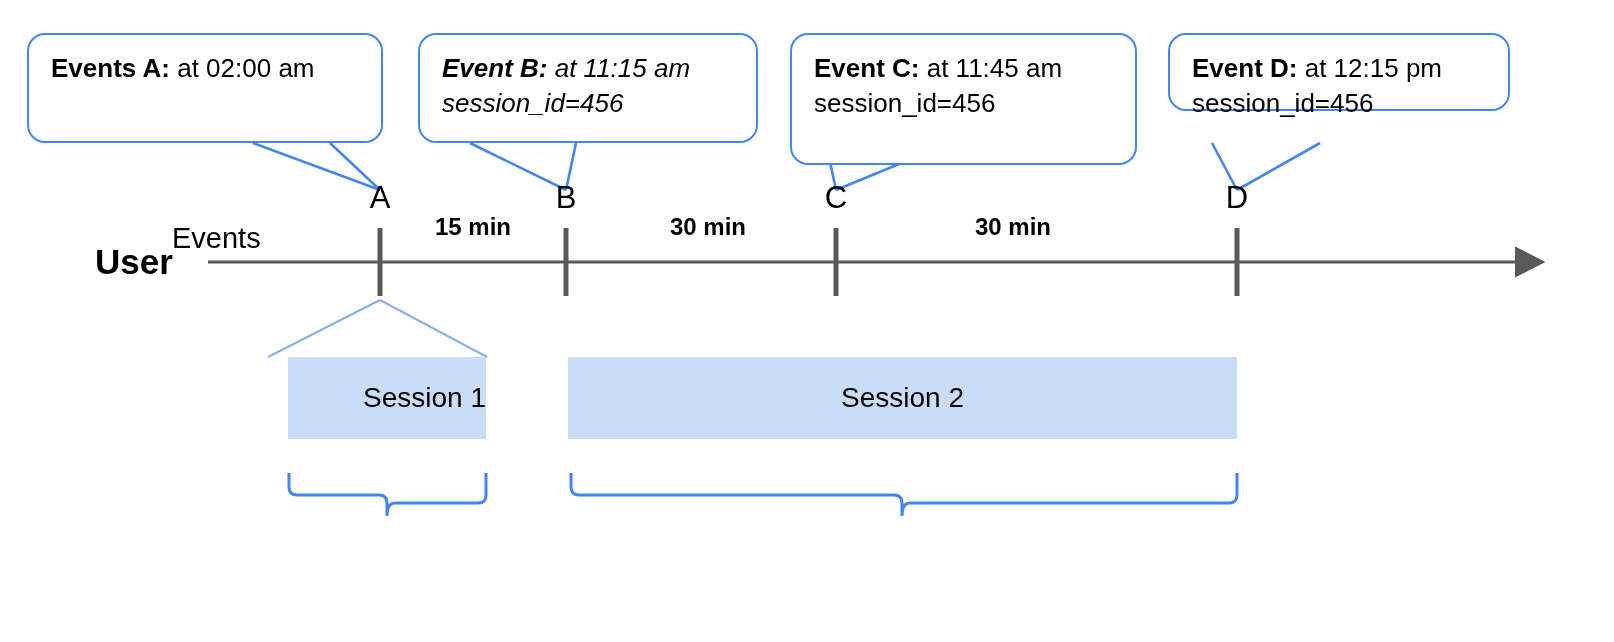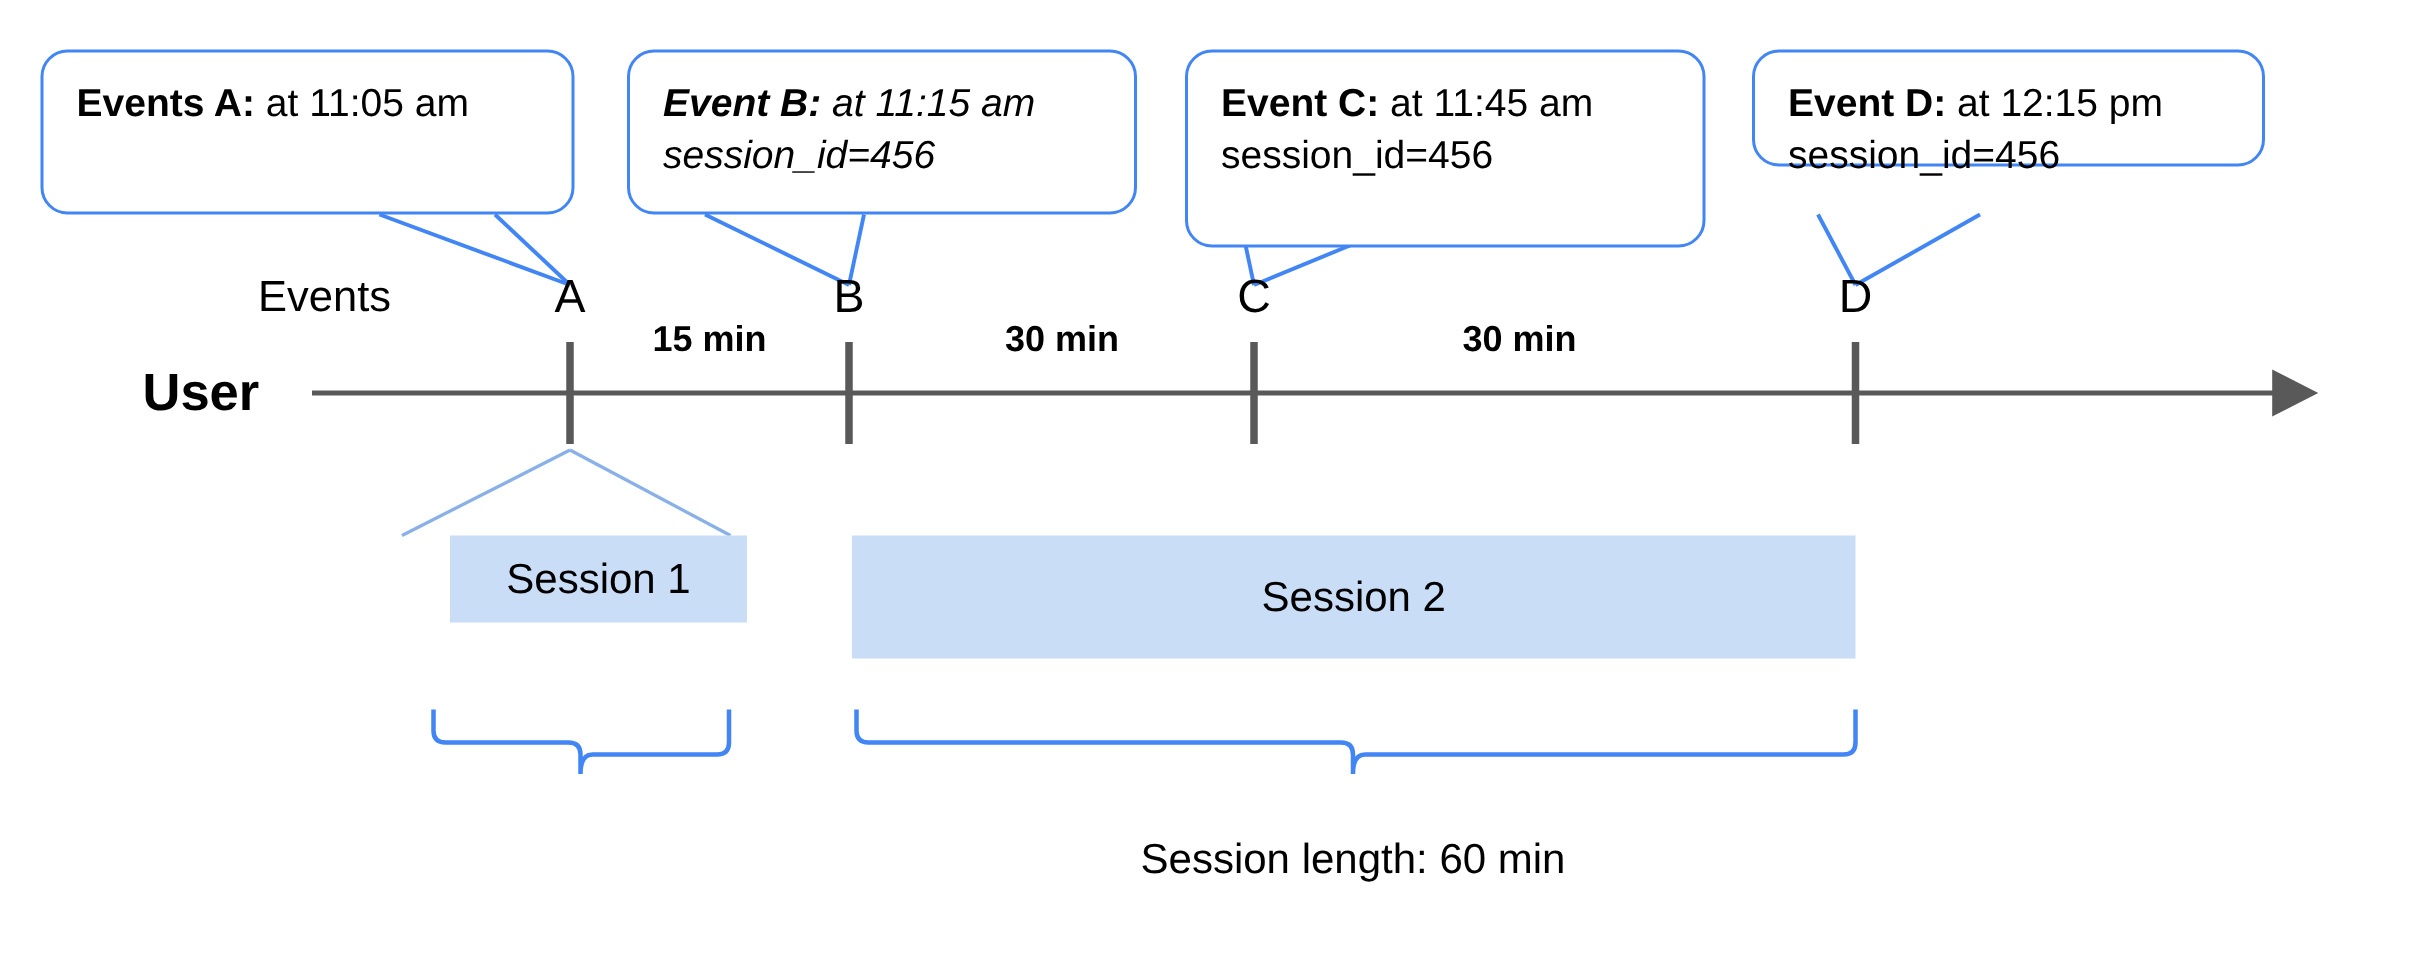--- a/index.html
+++ b/index.html
@@ -48,20 +48,21 @@
 
   
   .lbl {
     position: absolute;
     color: #000000;
     white-space: nowrap;
     z-index: 4;
   }
   .lbl-events {
     font-size: 29px;
+    margin-top: 40px;
   }
   .lbl-user {
     font-size: 35px;
   }
   .lbl-letter {
     font-size: 31px;
     text-align: center;
     transform: translateX(-50%);
   }
   .lbl-gap {
@@ -154,21 +155,21 @@
                L571,495 Q571,503 579,503
                L894,503 Q902,503 902,511
                L902,524
                Q902,511 910,511
                L1229,511 Q1237,511 1237,503
                L1237,481" transform="translate(0,-8)"></path>
     </g>
   </svg>
 
   <div class="callout" style="left:27px; top:33px; width:356px; height:110px;">
-    <div class="ln"><span class="ev">Events A:</span><span> at 11:05 am</span></div>
+    <div class="ln"><span class="ev">Events A:</span><span> at 02:00 am</span></div>
   </div>
 
   <div class="callout" style="left:418px; top:33px; width:340px; height:110px;font-style:italic;">
     <div class="ln"><span class="ev">Event B:</span><span> at 11:15 am</span></div>
     <div class="ln">session_id=456</div>
   </div>
 
   <div class="callout" style="left:790px; top:33px; width:347px; height:132px;">
     <div class="ln"><span class="ev">Event C:</span><span> at 11:45 am</span></div>
     <div class="ln">session_id=456</div>
@@ -185,23 +186,22 @@
 
   <div class="lbl lbl-letter" style="left:380px; top:180px;">A</div>
   <div class="lbl lbl-letter" style="left:566px; top:180px;">B</div>
   <div class="lbl lbl-letter" style="left:836px; top:180px;">C</div>
   <div class="lbl lbl-letter" style="left:1237px; top:180px;">D</div>
 
   <div class="lbl lbl-gap" style="left:473px; top:213px;">15 min</div>
   <div class="lbl lbl-gap" style="left:708px; top:213px;">30 min</div>
   <div class="lbl lbl-gap" style="left:1013px; top:213px;">30 min</div>
 
-  <div class="sessbar" style="left:300px; top:357px; width:198px; height:58px;">
+  <div class="sessbar" style="left:288px; top:357px; width:198px; height:82px;justify-content:flex-end;">
     <span>Session 1</span>
   </div>
 
   <div class="sessbar" style="left:568px; top:357px; width:669px; height:82px;">
     <span>Session 2</span>
   </div>
 
-  <div class="lbl lbl-slen" style="left:902px; top:557px;">Session length: 60 min</div>
 
 </div>
 
 </body></html>

